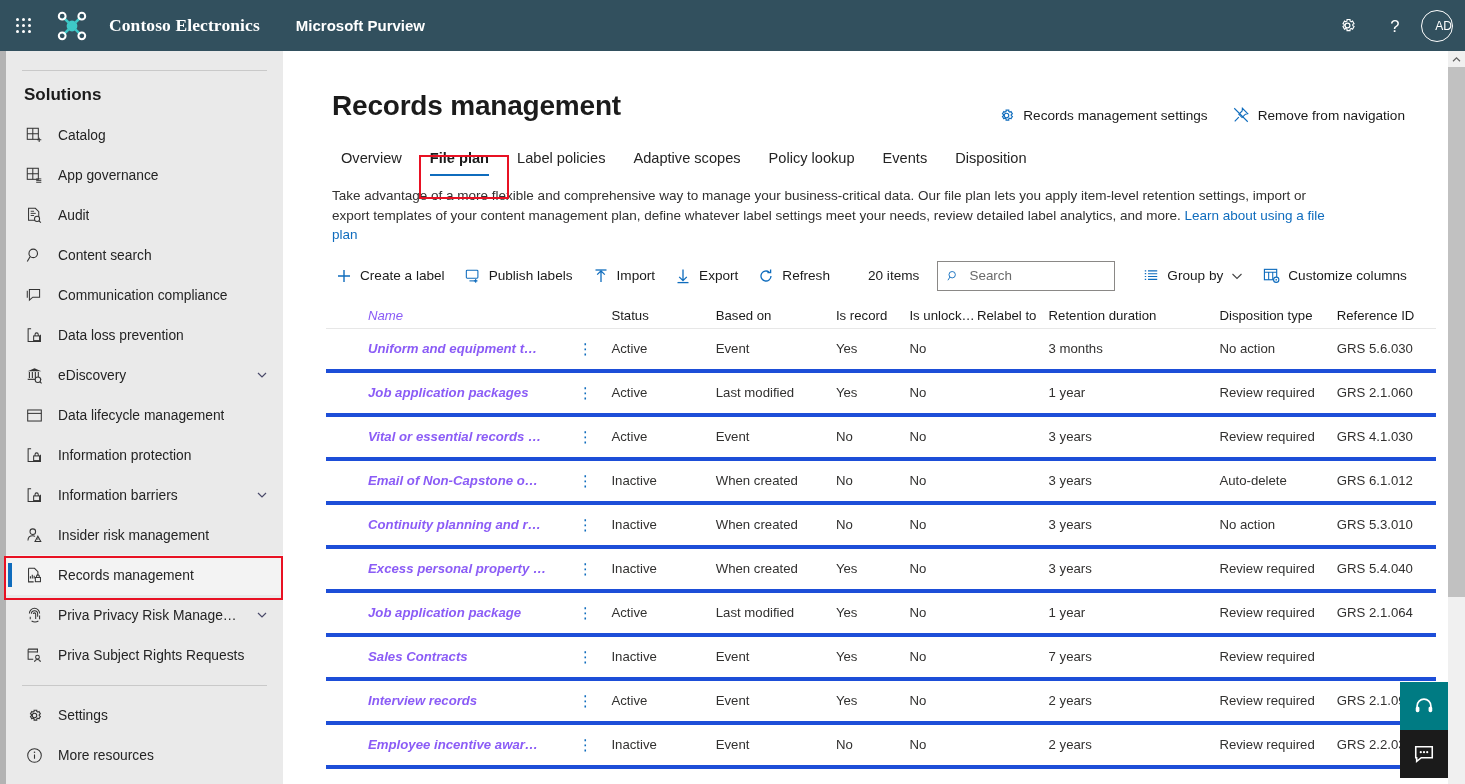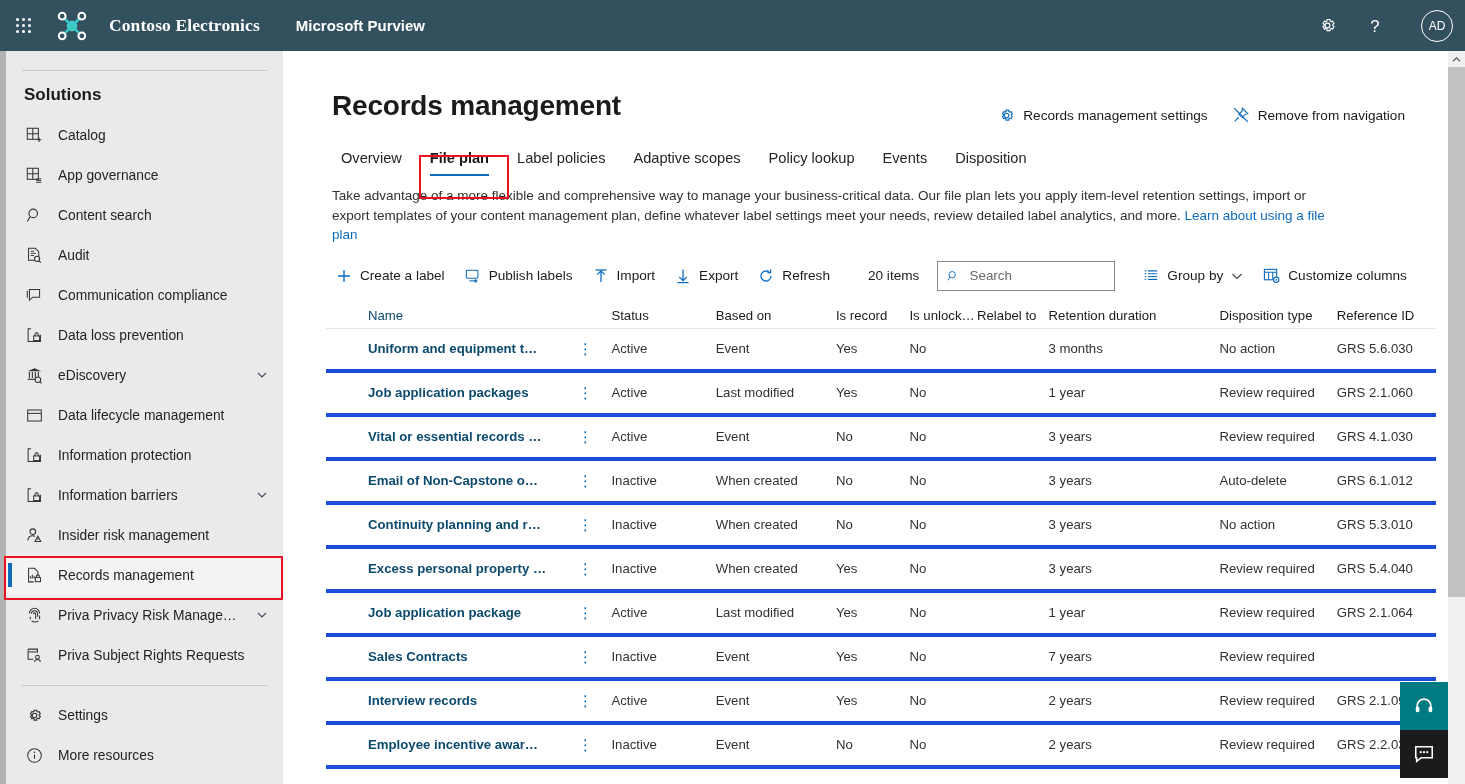--- a/index.html
+++ b/index.html
@@ -26,22 +26,22 @@
   .waffle-grid { display:grid; grid-template-columns:repeat(3,4px); grid-template-rows:repeat(3,4px); gap:2px; }
   .waffle-grid i { display:block; width:3.2px; height:3.2px; background:#ffffff; border-radius:50%; }
   .brand { display:flex; align-items:center; gap:21px; margin-left:8px; cursor:pointer; }
   .brand-logo { width:32px; height:32px; }
   .brand-name { font-size:17.5px; font-weight:700; letter-spacing:.1px; color:#fff; font-family:"Liberation Serif", serif;}
   .app-name { margin-left:36px; font-size:15px; font-weight:700; color:#ffffff; cursor:pointer; }
   .suitebar-right { margin-left:auto; display:flex; align-items:center; gap:4px; padding-right:12px; }
   .sb-icon { width:44px; height:44px; display:flex; align-items:center; justify-content:center; cursor:pointer; }
   .avatar {
     width:32px; height:32px; border-radius:50%; border:1.4px solid #ffffff;
-    display:flex; align-items:center; justify-content:center;
-    font-size:12px; font-weight:400; color:#ffffff; margin-left:20px; cursor:pointer;
+    display:flex; align-items:center; justify-content:flex-end;
+    font-size:12px; font-weight:400; color:#ffffff; margin-left:0; cursor:pointer;
   }
 
   
   .leftrail { position:absolute; left:0; top:51px; width:6px; height:733px; background:#b3b3b3; }
   .sidebar {
     position:absolute; left:6px; top:51px; width:277px; height:733px;
     background:#eaeaea;
     overflow:hidden;
   }
   .nav-top-divider { height:1px; background:#c9c9c9; margin:19px 16px 0 16px; }
@@ -118,21 +118,21 @@
   
   .tbl { width:1110px; margin-left:43px; margin-top:12px; font-size:13.2px; }
   .tbl-head {
     display:flex; align-items:center; height:26px; color:#1b1b1b; font-weight:400; font-size:13.2px;
     border-bottom:1px solid #e7e7e7;
   }
   .tbl-row {
     display:flex; align-items:center; height:44px; color:#323130;
     border-bottom:4px solid #1d4ed8;
   }
-  .c-name     { width:253px; padding-left:42px; font-weight:700; color:#0c4a6e; white-space:nowrap; overflow:hidden; text-overflow:ellipsis; }
+  .c-name     { width:253px; padding-left:42px; font-weight:700; color:#8b5cf6; white-space:nowrap; overflow:hidden; text-overflow:ellipsis;font-style:italic; }
   .tbl-head .c-name { font-weight:400; }
   .c-more     { width:34px; display:flex; align-items:center; justify-content:flex-start; }
   .c-status   { width:105px; }
   .c-based    { width:121px; }
   .c-isrec    { width:74px; }
   .c-isunlock { width:68px; }
   .c-relabel  { width:72px; }
   .c-ret      { width:172px; }
   .c-disp     { width:118px; }
   .c-ref      { width:100px; }
@@ -230,37 +230,37 @@
           <path d="M8 1.5v13M1.5 8h13" stroke="#333" stroke-width="1.2"></path>
           <path d="M12 14h6M12 16h6M12 18h6" stroke="#333" stroke-width="1.1"></path>
         </svg>
     </span>
     <span class="nav-label">App governance</span>
   </div>
 
   <div class="nav-item">
     <span class="nav-ico">
       <svg width="17" height="17" viewBox="0 0 20 20">
-          <circle cx="8.5" cy="7.5" r="5" fill="none" stroke="#333" stroke-width="1.3"></circle>
-          <path d="M4.8 11.4L1.5 17" stroke="#333" stroke-width="1.3"></path>
-        </svg>
-    </span>
-    <span class="nav-label">Content search</span>
-  </div>
-
-  <div class="nav-item">
-    <span class="nav-ico">
-      <svg width="17" height="17" viewBox="0 0 20 20">
           <path d="M3 1.5h8l4 4v10H3z" fill="none" stroke="#333" stroke-width="1.2"></path>
           <path d="M5.5 5h4M5.5 7.5h6M5.5 10h4" stroke="#333" stroke-width="1.1"></path>
           <circle cx="13" cy="14" r="3" fill="#eaeaea" stroke="#333" stroke-width="1.2"></circle>
           <path d="M15.2 16.2l2.3 2.3" stroke="#333" stroke-width="1.3"></path>
         </svg>
     </span>
     <span class="nav-label">Audit</span>
+  </div>
+
+  <div class="nav-item">
+    <span class="nav-ico">
+      <svg width="17" height="17" viewBox="0 0 20 20">
+          <circle cx="8.5" cy="7.5" r="5" fill="none" stroke="#333" stroke-width="1.3"></circle>
+          <path d="M4.8 11.4L1.5 17" stroke="#333" stroke-width="1.3"></path>
+        </svg>
+    </span>
+    <span class="nav-label">Content search</span>
   </div>
 
   <div class="nav-item">
     <span class="nav-ico">
       <svg width="17" height="17" viewBox="0 0 20 20">
           <path d="M4 3h12v9H8l-4 3.5V12H4z" fill="none" stroke="#333" stroke-width="1.2"></path>
           <path d="M1.5 4.5v8" stroke="#333" stroke-width="1.2"></path>
         </svg>
     </span>
     <span class="nav-label">Communication compliance</span>

